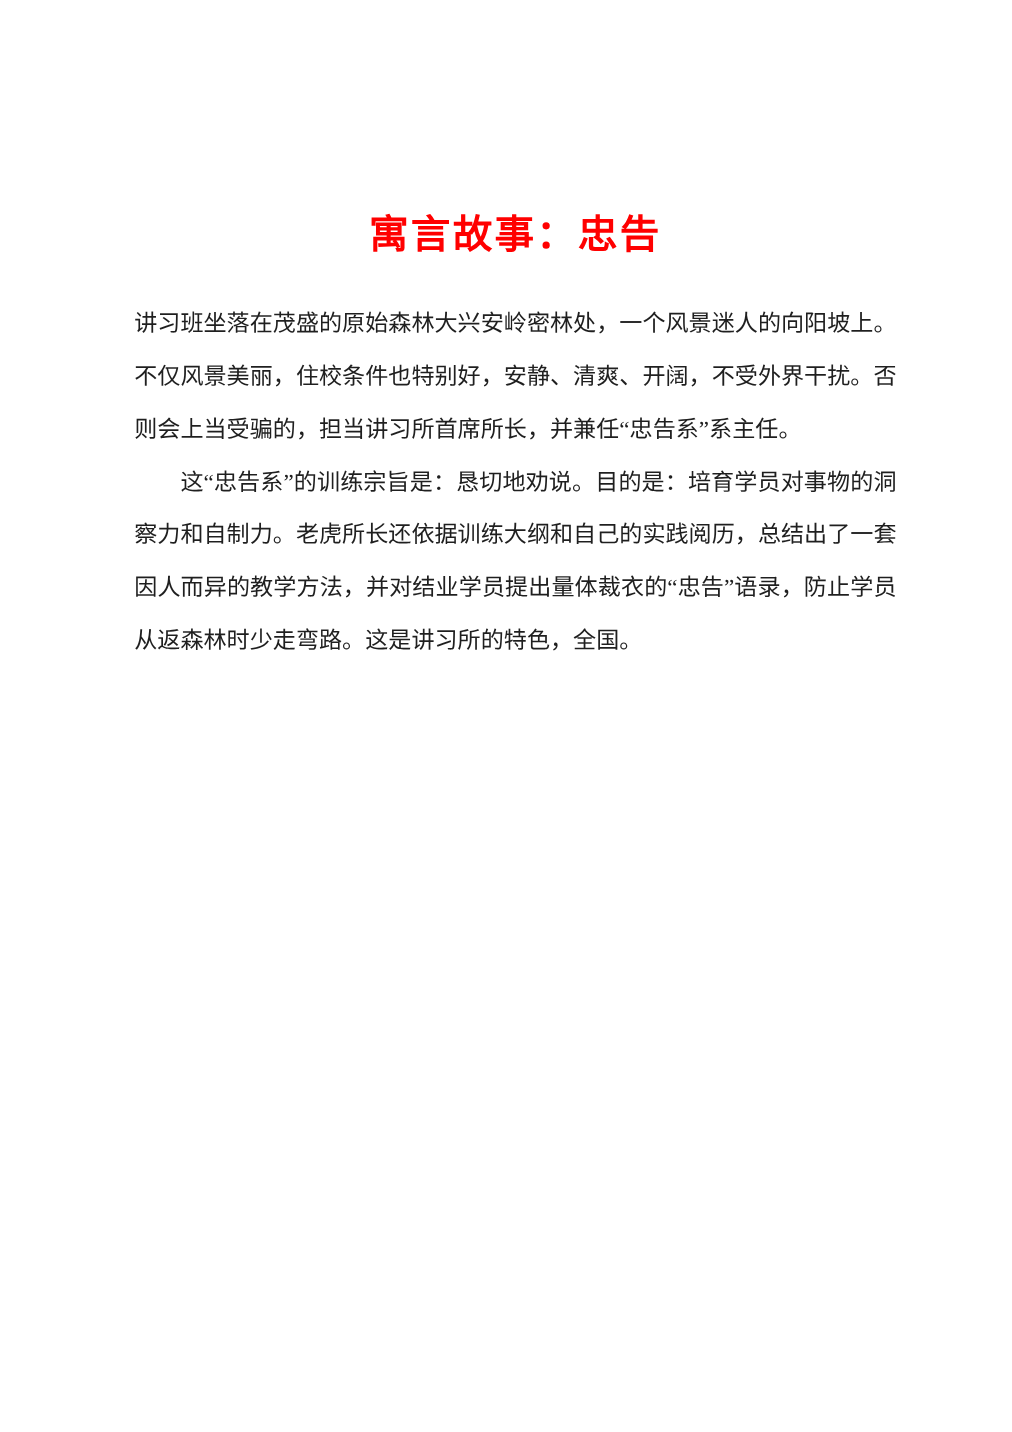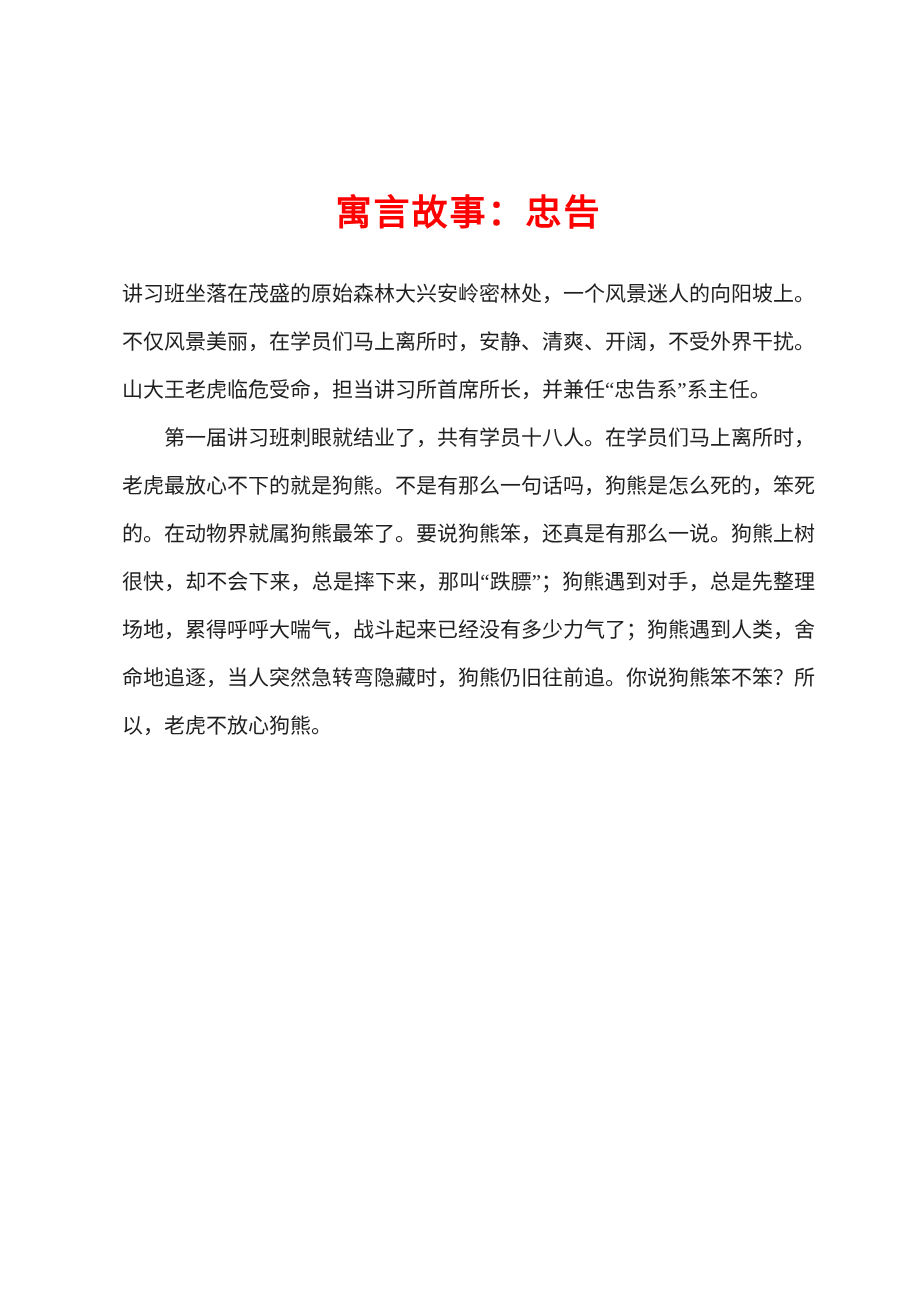--- a/index.html
+++ b/index.html
@@ -49,16 +49,16 @@
     text-indent: 2em;
   }
 </style>
 </head>
 <body>
 
 <main class="doc-page">
   <h1 class="doc-title" style="color: rgb(255, 0, 0);">寓言故事：忠告</h1>
 
   <section class="doc-body" style="color: rgb(31, 31, 31);">
-    <p>讲习班坐落在茂盛的原始森林大兴安岭密林处，一个风景迷人的向阳坡上。不仅风景美丽，在学员们马上离所时，安静、清爽、开阔，不受外界干扰。山大王老虎临危受命，担当讲习所首席所长，并兼任“忠告系”系主任。</p>
-    <p>第一届讲习班刺眼就结业了，共有学员十八人。在学员们马上离所时，老虎最放心不下的就是狗熊。不是有那么一句话吗，狗熊是怎么死的，笨死的。在动物界就属狗熊最笨了。要说狗熊笨，还真是有那么一说。狗熊上树很快，却不会下来，总是摔下来，那叫“跌膘”；狗熊遇到对手，总是先整理场地，累得呼呼大喘气，战斗起来已经没有多少力气了；狗熊遇到人类，舍命地追逐，当人突然急转弯隐藏时，狗熊仍旧往前追。你说狗熊笨不笨？所以，老虎不放心狗熊。</p>
+    <p>讲习班坐落在茂盛的原始森林大兴安岭密林处，一个风景迷人的向阳坡上。不仅风景美丽，住校条件也特别好，安静、清爽、开阔，不受外界干扰。否则会上当受骗的，担当讲习所首席所长，并兼任“忠告系”系主任。</p>
+    <p>这“忠告系”的训练宗旨是：恳切地劝说。目的是：培育学员对事物的洞察力和自制力。老虎所长还依据训练大纲和自己的实践阅历，总结出了一套因人而异的教学方法，并对结业学员提出量体裁衣的“忠告”语录，防止学员从返森林时少走弯路。这是讲习所的特色，全国。</p>
   </section>
 </main>
 
 </body></html>

